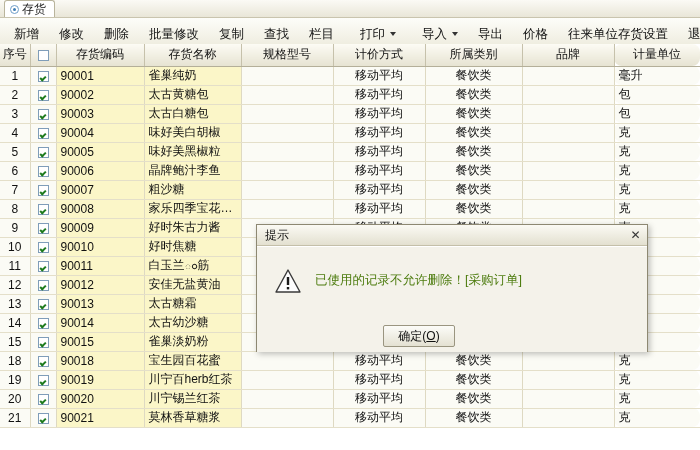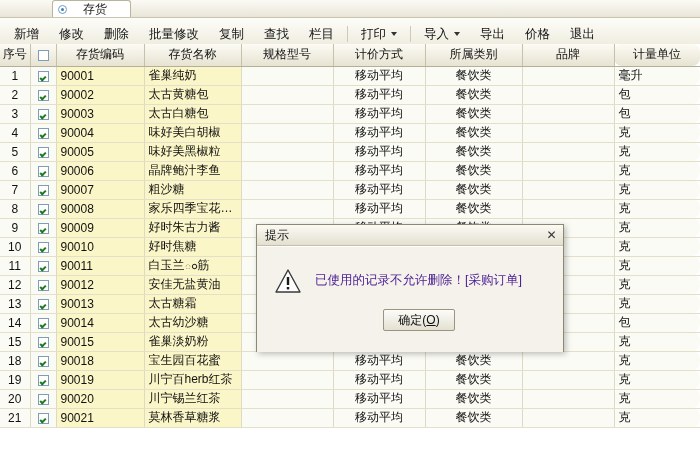--- a/index.html
+++ b/index.html
@@ -23,29 +23,28 @@
     background: linear-gradient(#fbfaf5, #e9e6d8);
     border-bottom: 1px solid #c9c4ae;
     display: flex;
     align-items: flex-end;
     padding-left: 4px;
   }
   .tab {
     height: 17px;
     display: flex;
     align-items: center;
-    gap: 16px;
-    padding: 0 23px 0 5px;
+    gap: 3px;
+    padding: 0 8px 0 5px;
     background: #ffffff;
     border: 1px solid #b9b49c;
     border-bottom: none;
     border-radius: 3px 3px 0 0;
     font-size: 12px;
     color: #1b1b1b;
-    margin-left: 48px;
   }
   .tab .doticon {
     width: 9px; height: 9px;
     border-radius: 50%;
     background: #ffffff;
     border: 1px solid #6f9ec9;
     position: relative;
   }
   .tab .doticon::after {
     content: "";
@@ -155,21 +154,21 @@
     border-left: 2px solid #1e7b1e;
     border-bottom: 2px solid #1e7b1e;
     transform: rotate(-45deg);
   }
   .chk.hdr { border-color:#7f9db9; }
 
   
   .modal {
     position: absolute;
     left: 256px; top: 224px;
-    width: 308px; height: 128px;
+    width: 392px; height: 128px;
     background: #f4f2ea;
     border: 1px solid #8d8872;
     box-shadow: 2px 2px 6px rgba(0,0,0,0.25);
   }
   .modal-title {
     height: 21px;
     background: linear-gradient(#fbfaf4, #e3e0d0);
     border-bottom: 1px solid #c4bfa9;
     display: flex;
     align-items: center;
@@ -192,25 +191,25 @@
   }
   .warn-icon {
     position: absolute;
     left: 18px; top: 22px;
     width: 26px; height: 24px;
   }
   .modal-msg {
     position: absolute;
     left: 58px; top: 25px;
     font-size: 12.5px;
-    color: #4c1d95;
+    color: #4d7c0f;
   }
   .ok-btn {
     position: absolute;
-    left: 126px; top: 62px;
+    left: 126px; top: 78px;
     width: 72px; height: 22px;
     background: linear-gradient(#fcfcf8, #e4e1d2);
     border: 1px solid #9a9580;
     border-radius: 2px;
     font-size: 12px;
     color: #111;
     display: flex;
     align-items: center;
     justify-content: center;
     cursor: default;
@@ -236,20 +235,21 @@
     <div class="tb-item">批量修改</div>
     <div class="tb-item">复制</div>
     <div class="tb-item">查找</div>
     <div class="tb-item">栏目</div>
     <div class="tb-sep"></div>
     <div class="tb-item has-arrow">打印</div>
     <div class="tb-sep"></div>
     <div class="tb-item has-arrow">导入</div>
     <div class="tb-item">导出</div>
     <div class="tb-item">价格</div>
+    <div class="tb-item">往来单位存货设置</div>
     <div class="tb-item">退出</div>
   </div>
 
   <div class="grid-wrap">
     <table class="grid">
       <thead>
         <tr>
           <th class="c-seq">序号</th>
           <th class="c-chk"><span class="chk hdr"></span></th>
           <th class="c-code">存货编码</th>

